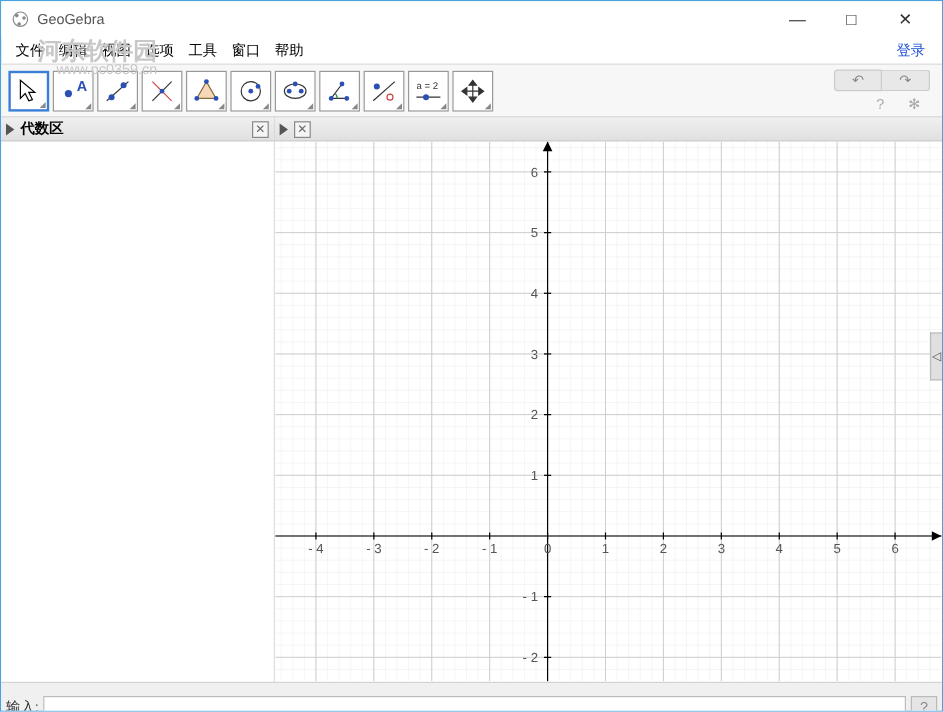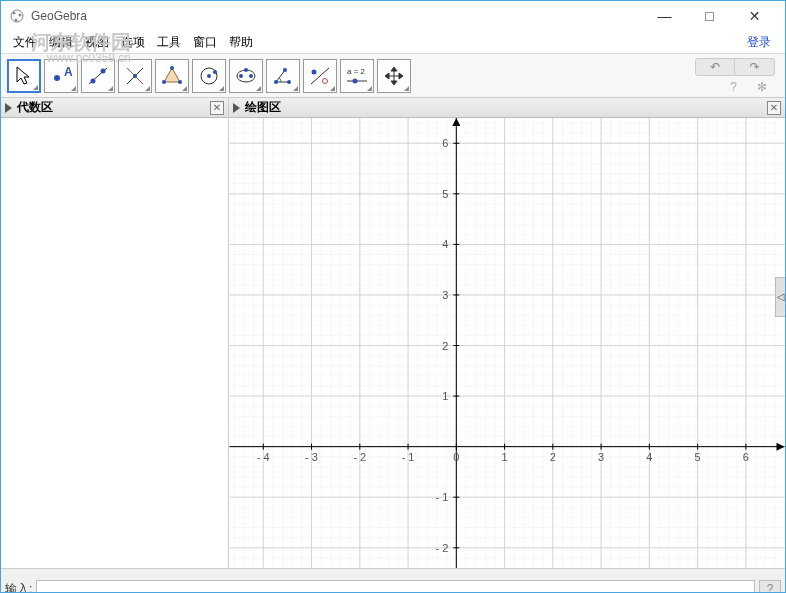--- a/index.html
+++ b/index.html
@@ -181,21 +181,20 @@
       <div class="tri"></div>
       <span class="panel-title">代数区</span>
       <div class="close-box">✕</div>
     </div>
     <div class="panel-body"></div>
   </div>
 
   <div class="panel graphics">
     <div class="panel-header">
       <div class="tri"></div>
-      <span class="panel-title">绘图区</span>
       <div class="close-box">✕</div>
     </div>
     <div class="panel-body">
       <svg class="graph-svg" id="graph-svg" viewBox="0 0 555 450">
           <line x1="4.8260869565217215" y1="0" x2="4.8260869565217215" y2="450" stroke="#eee" stroke-width="0.5"></line>
           <line x1="14.478260869565208" y1="0" x2="14.478260869565208" y2="450" stroke="#eee" stroke-width="0.5"></line>
           <line x1="24.130434782608695" y1="0" x2="24.130434782608695" y2="450" stroke="#eee" stroke-width="0.5"></line>
           <line x1="33.78260869565218" y1="0" x2="33.78260869565218" y2="450" stroke="#eee" stroke-width="0.5"></line>
           <line x1="43.43478260869567" y1="0" x2="43.43478260869567" y2="450" stroke="#eee" stroke-width="0.5"></line>
           <line x1="53.086956521739154" y1="0" x2="53.086956521739154" y2="450" stroke="#eee" stroke-width="0.5"></line>

